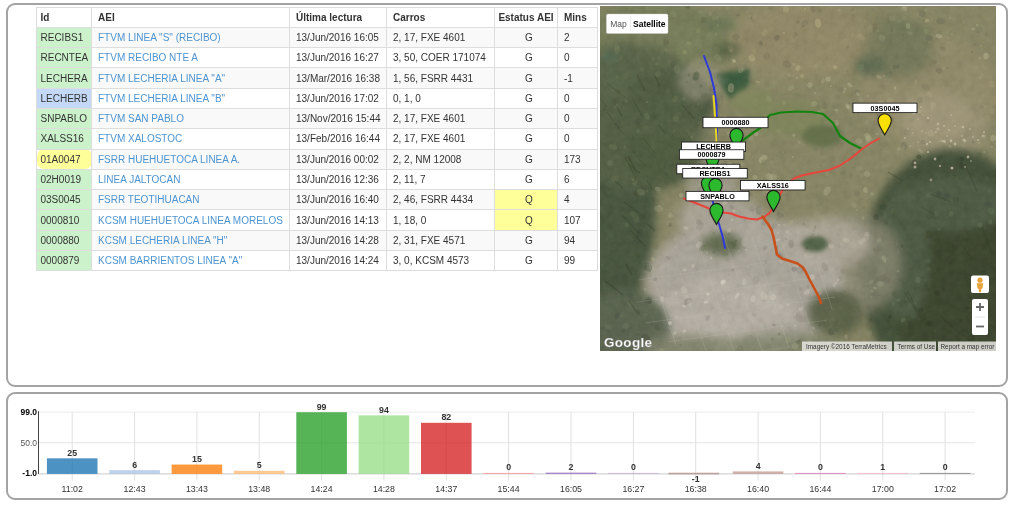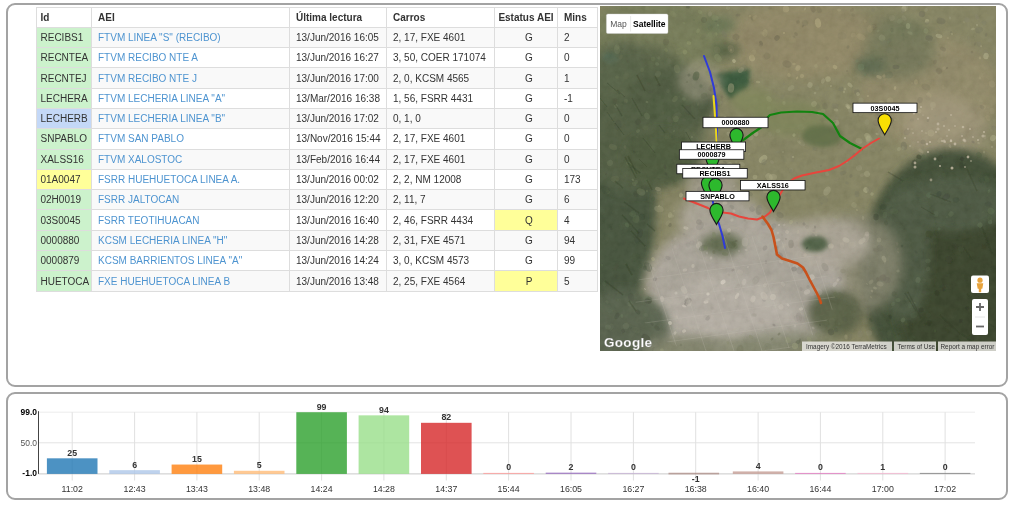--- a/index.html
+++ b/index.html
@@ -7,21 +7,21 @@
 .panel{position:absolute;border:2px solid #a3a3a3;border-radius:9px;background:#fff;box-sizing:border-box;}
 #p1{left:6px;top:2.5px;width:1002px;height:384px;}
 #p2{left:6px;top:392px;width:1002px;height:108px;}
 table.grid{position:absolute;left:36px;top:6.5px;border-collapse:collapse;table-layout:fixed;font-size:10px;color:#333;}
 table.grid td,table.grid th{border:1px solid #ddd;padding:0 0 0 6px;height:20.3px;box-sizing:border-box;overflow:hidden;white-space:nowrap;}
 table.grid th{text-align:left;font-weight:bold;background:#fff;}
 table.grid td:first-child,table.grid th:first-child{padding-left:3.5px;}
 table.grid tr:nth-child(even) td{background:#f9f9f9;}
 td.idg{background:#ccf2cc !important;}
 td.idb{background:#c4d8f7 !important;}
-td.idy{background:#ffff99 !important;}
+td.idy{background:#ffff99 !important;border-radius:7px;}
 td.sy{background:#ffff99 !important;}
 td.st{text-align:center;padding:0;}
 a.lnk{color:#4e94d0;text-decoration:none;}
 #map{position:absolute;left:600px;top:6px;width:396px;height:345px;overflow:hidden;}
 #chart{position:absolute;left:0;top:0;width:1013px;height:505px;pointer-events:none;}
 </style>
 </head>
 <body>
 <div class="panel" id="p1"></div>
 <div class="panel" id="p2"></div>
@@ -54,28 +54,20 @@
       </tr>
 <tr>
         <td class="idg">RECNTEA</td>
         <td><a class="lnk">FTVM RECIBO NTE A</a></td>
         <td>13/Jun/2016 16:27</td>
         <td>3, 50, COER 171074</td>
         <td class="st">G</td>
         <td>0</td>
       </tr>
 <tr>
-        <td class="idg">RECNTEJ</td>
-        <td><a class="lnk">FTVM RECIBO NTE J</a></td>
-        <td>13/Jun/2016 17:00</td>
-        <td>2, 0, KCSM 4565</td>
-        <td class="st">G</td>
-        <td>1</td>
-      </tr>
-<tr>
         <td class="idg">LECHERA</td>
         <td><a class="lnk">FTVM LECHERIA LINEA "A"</a></td>
         <td>13/Mar/2016 16:38</td>
         <td>1, 56, FSRR 4431</td>
         <td class="st">G</td>
         <td>-1</td>
       </tr>
 <tr>
         <td class="idb">LECHERB</td>
         <td><a class="lnk">FTVM LECHERIA LINEA "B"</a></td>
@@ -103,57 +95,57 @@
 <tr>
         <td class="idy">01A0047</td>
         <td><a class="lnk">FSRR HUEHUETOCA LINEA A.</a></td>
         <td>13/Jun/2016 00:02</td>
         <td>2, 2, NM 12008</td>
         <td class="st">G</td>
         <td>173</td>
       </tr>
 <tr>
         <td class="idg">02H0019</td>
-        <td><a class="lnk">FSRR JALTOCAN</a></td>
-        <td>13/Jun/2016 12:20</td>
+        <td><a class="lnk">LINEA JALTOCAN</a></td>
+        <td>13/Jun/2016 12:36</td>
         <td>2, 11, 7</td>
         <td class="st">G</td>
         <td>6</td>
       </tr>
 <tr>
         <td class="idg">03S0045</td>
         <td><a class="lnk">FSRR TEOTIHUACAN</a></td>
         <td>13/Jun/2016 16:40</td>
         <td>2, 46, FSRR 4434</td>
         <td class="st sy">Q</td>
         <td>4</td>
+      </tr>
+<tr>
+        <td class="idg">0000810</td>
+        <td><a class="lnk">KCSM HUEHUETOCA LINEA MORELOS</a></td>
+        <td>13/Jun/2016 14:13</td>
+        <td>1, 18, 0</td>
+        <td class="st sy">Q</td>
+        <td>107</td>
       </tr>
 <tr>
         <td class="idg">0000880</td>
         <td><a class="lnk">KCSM LECHERIA LINEA "H"</a></td>
         <td>13/Jun/2016 14:28</td>
         <td>2, 31, FXE 4571</td>
         <td class="st">G</td>
         <td>94</td>
       </tr>
 <tr>
         <td class="idg">0000879</td>
         <td><a class="lnk">KCSM BARRIENTOS LINEA "A"</a></td>
         <td>13/Jun/2016 14:24</td>
         <td>3, 0, KCSM 4573</td>
         <td class="st">G</td>
         <td>99</td>
-      </tr>
-<tr>
-        <td class="idg">HUETOCA</td>
-        <td><a class="lnk">FXE HUEHUETOCA LINEA B</a></td>
-        <td>13/Jun/2016 13:48</td>
-        <td>2, 25, FXE 4564</td>
-        <td class="st sy">P</td>
-        <td>5</td>
       </tr>
 </tbody>
   </table>
 
 <div id="map">
 <svg width="396" height="345" viewBox="0 0 396 345" xmlns="http://www.w3.org/2000/svg" style="display:block">
 <defs>
 <filter id="blur6" x="-40%" y="-40%" width="180%" height="180%">
           <feGaussianBlur stdDeviation="6"></feGaussianBlur>
         </filter>

